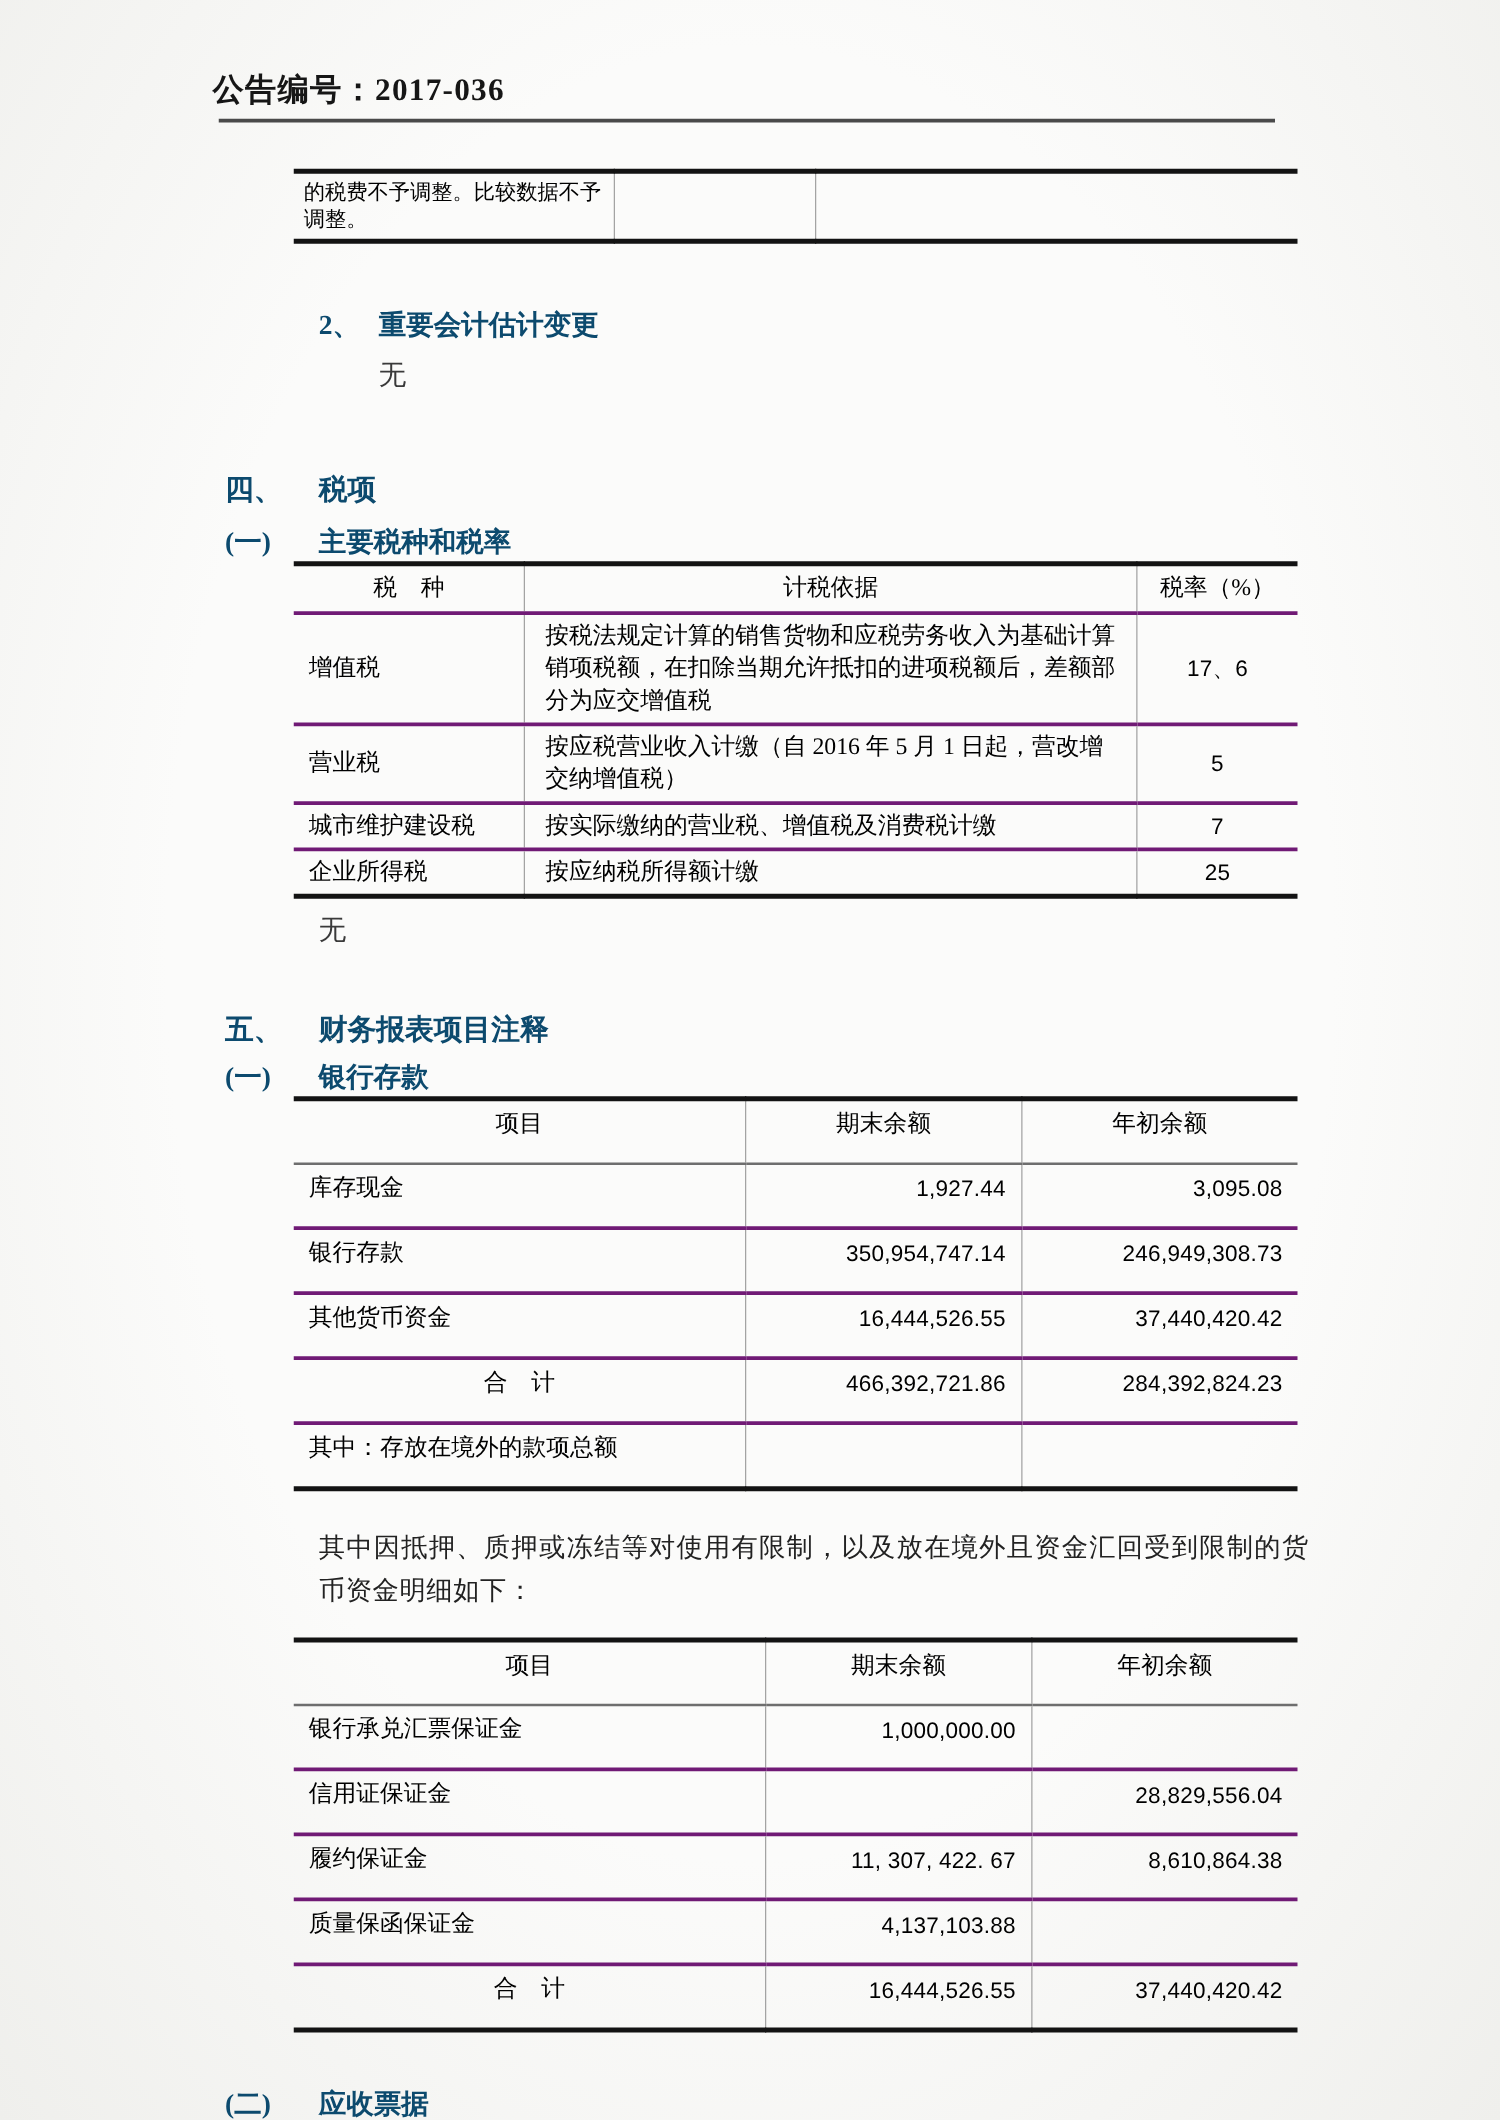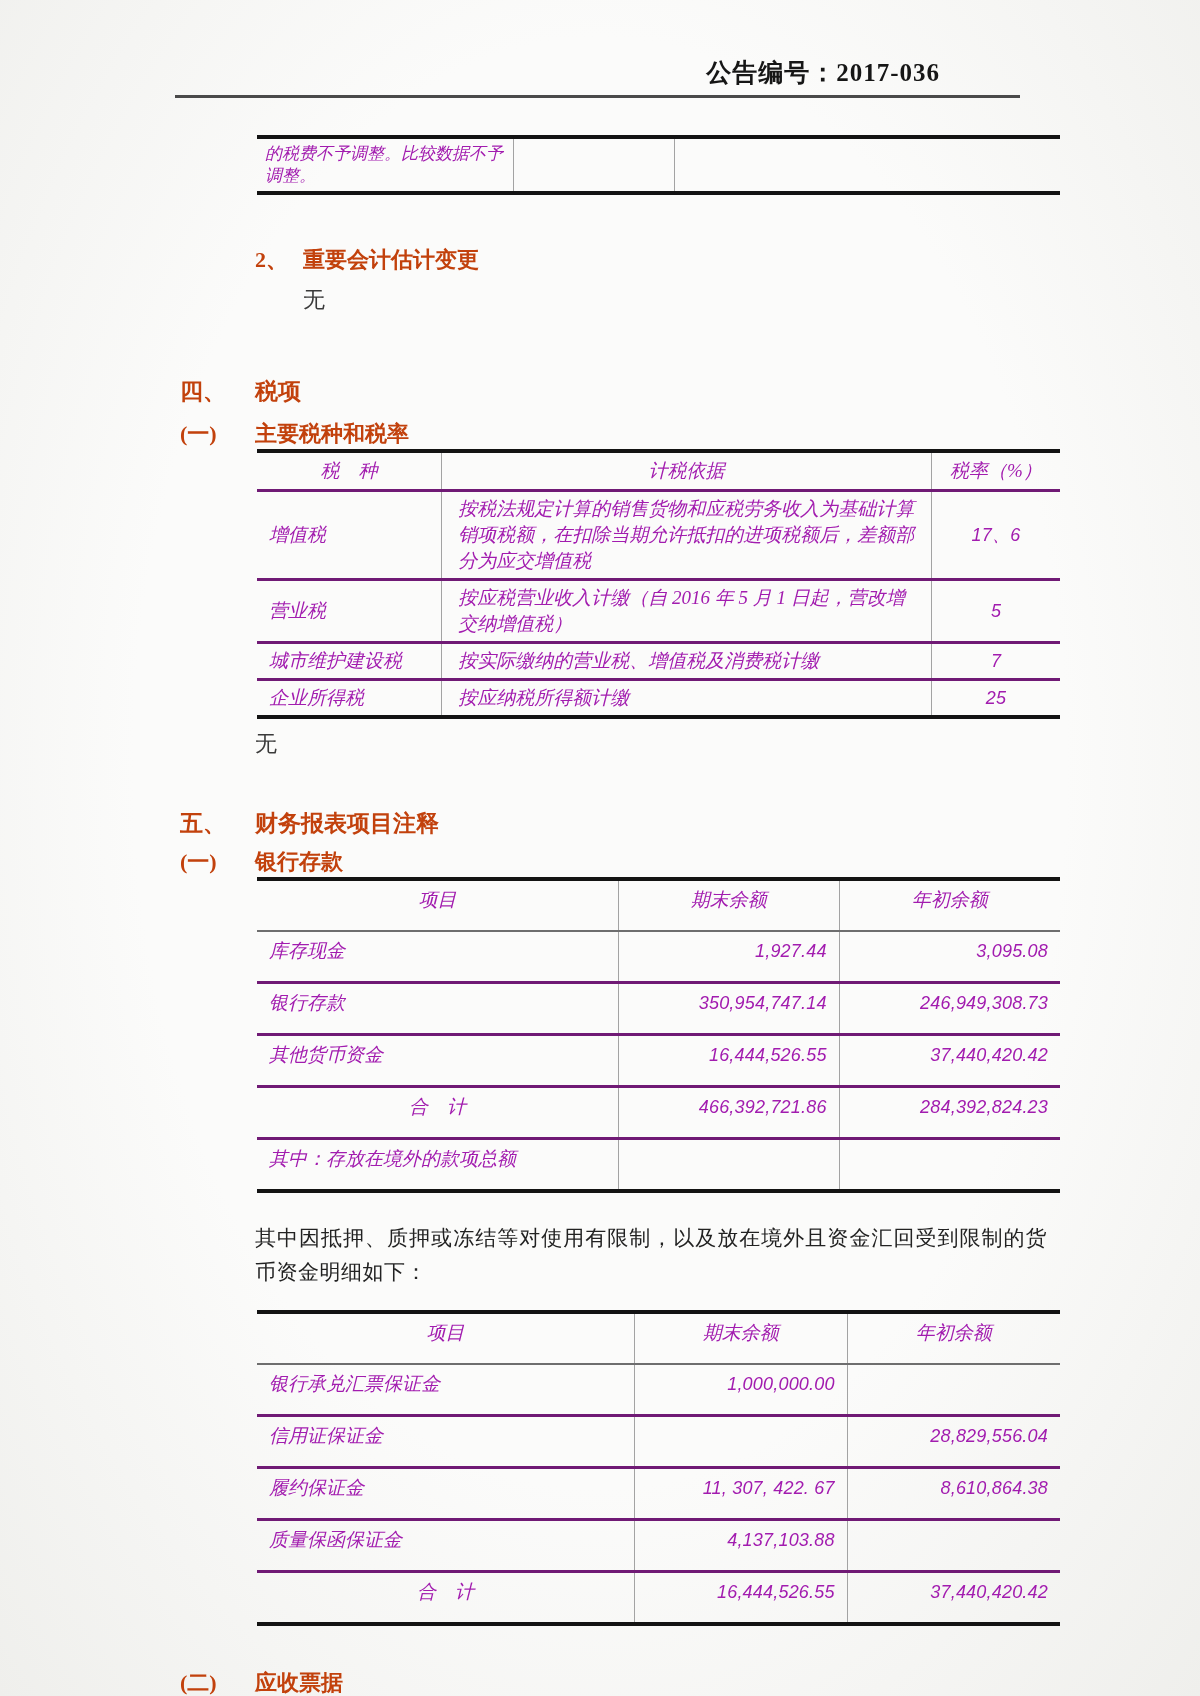--- a/index.html
+++ b/index.html
@@ -7,43 +7,43 @@
     width: 1200px; height: 1696px; overflow: hidden;
     background: radial-gradient(ellipse at 50% 45%, #fbfbfa 55%, #efefec 100%);
     font-family: "Liberation Serif", "DejaVu Serif", serif;
     color: #1f1f1f;
     -webkit-font-smoothing: antialiased;
   }
   .page { padding: 55px 0 0 170px; width: 888px; }
 
   
   .announcement {
-    text-align: right; padding-right: 118px;
+    padding-right: 118px;
     font-weight: 700; font-size: 25px; line-height: 36px; letter-spacing: 1px;
     color: #161616;
   }
   .header-rule { margin-top: 4px; margin-left: 5px; width: 845px; height: 3px; background: #4a4a4a; }
 
   
-  .hrow { padding-left: 10px; font-weight: 700; color: #c2410c; }
+  .hrow { padding-left: 10px; font-weight: 700; color: #0c4a6e; }
   .hrow .hnum { display: inline-block; width: 75px; font-weight: 700; }
   .h1 { margin-top: 62px; font-size: 23px; line-height: 30px; }
   .h2 { margin-top: 12px; font-size: 22px; line-height: 30px; }
   .h3 { padding-left: 85px; font-size: 22px; line-height: 30px; }
   .h3 .hnum { width: 48px; }
   .body-none { font-size: 22px; line-height: 30px; color: #3a3a3a; }
   .indent-deep { padding-left: 133px; }
   .indent-mid { padding-left: 85px; }
 
   
   table.tbl {
-    margin-left: 87px; width: 803px;
+    margin-left: 65px; width: 803px;
     border-collapse: collapse; table-layout: fixed;
     border-top: 4px solid #131313; border-bottom: 4px solid #131313;
-    font-size: 19px; color: #a21caf; font-style: italic;
+    font-size: 19px; color: #000000;
   }
   table.tbl td { padding: 4px 12px; vertical-align: middle; }
   td.vline { border-left: 1px solid #a3a3a3; }
   tr.rline td { border-bottom: 3px solid #701a75; }
   tr.hline td { border-bottom: 2px solid #6e6e6e; }
   td.c { text-align: center; }
   td.r { text-align: right; padding-right: 26px; }
   .num { font-family: "Liberation Sans", "DejaVu Sans", sans-serif; font-size: 18px; letter-spacing: 0.2px; }
 
   

